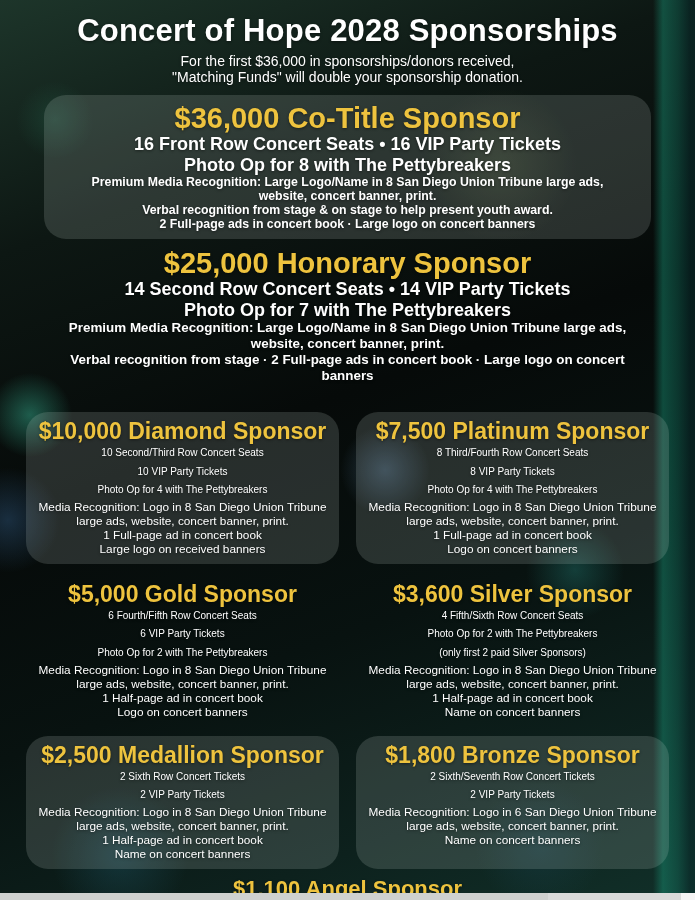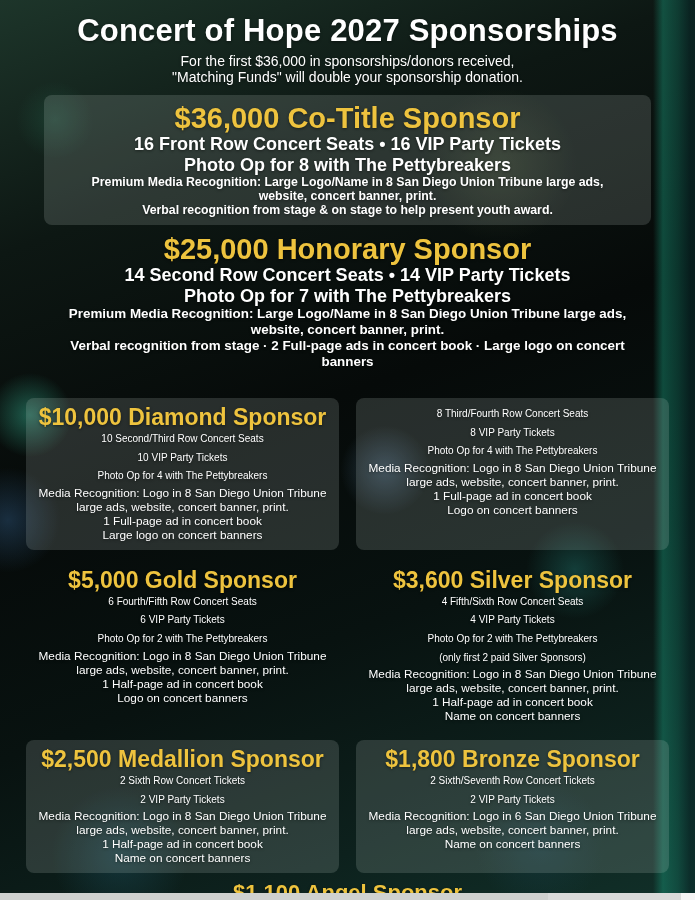--- a/index.html
+++ b/index.html
@@ -23,21 +23,21 @@
       linear-gradient(160deg, #1d352a 0%, #0d1713 22%, #060a09 45%, #081210 66%, #0d211d 85%, #113029 100%);
   }
   .content{position:relative;z-index:1;padding-top:14px;color:#fff;text-align:center;
     text-shadow:0 1px 3px rgba(0,0,0,0.45);}
   .page-title{
     font-size:31px;line-height:34px;font-weight:bold;letter-spacing:0.2px;margin:0 20px;
   }
   .subtitle{font-size:14px;line-height:16px;margin-top:5px;text-align:center;}
   .boxed{
     background:rgba(205,222,214,0.17);
-    border-radius:8px;
+    border-radius:22px;
   }
   .tier{text-align:center;}
   .tier-co{margin:10px 44px 0;padding:7px 22px 8px;}
   .tier-hon{margin:8px 30px 12px;padding:0 6px;}
   .title-lg{color:#eec33e;font-weight:bold;font-size:29px;line-height:32px;margin:0;}
   .bold-lg{font-weight:bold;font-size:18px;line-height:20.5px;}
   .small-co{font-size:12.3px;line-height:14px;font-weight:bold;}
   .small-hon{font-size:13.4px;line-height:16px;font-weight:bold;margin:0 10px;}
   .grid{display:grid;grid-template-columns:1fr 1fr;column-gap:17px;padding:0 26px;}
   .grid-row1{margin-top:28px;}
@@ -55,53 +55,55 @@
   .hscroll-thumb{position:absolute;left:0;top:0;height:7px;width:548px;background:#cfd1cf;}
   .scroll-corner{position:absolute;right:0;top:0;height:7px;width:14px;background:#f4f4f4;}
 </style>
 </head>
 <body>
 
 <div class="bg"></div>
 
 <div class="content">
 
-  <h1 class="page-title">Concert of Hope 2027 Sponsorships</h1>
+  <h1 class="page-title">Concert of Hope 2028 Sponsorships</h1>
   <div class="subtitle">
     <div>For the first $36,000 in sponsorships/donors received,</div>
     <div>"Matching Funds" will double your sponsorship donation.</div>
   </div>
 
   <section class="tier tier-co boxed">
     <h2 class="title-lg">$36,000 Co-Title Sponsor</h2>
     <div class="bold-lg">16 Front Row Concert Seats • 16 VIP Party Tickets</div>
     <div class="bold-lg">Photo Op for 8 with The Pettybreakers</div>
     <div class="small-co">Premium Media Recognition: Large Logo/Name in 8 San Diego Union Tribune large ads, website, concert banner, print.</div>
     <div class="small-co">Verbal recognition from stage &amp; on stage to help present youth award.</div>
+    <div class="small-co">2 Full-page ads in concert book · Large logo on concert banners</div>
   </section>
 
   <section class="tier tier-hon">
     <h2 class="title-lg">$25,000 Honorary Sponsor</h2>
     <div class="bold-lg">14 Second Row Concert Seats • 14 VIP Party Tickets</div>
     <div class="bold-lg">Photo Op for 7 with The Pettybreakers</div>
     <div class="small-hon">Premium Media Recognition: Large Logo/Name in 8 San Diego Union Tribune large ads, website, concert banner, print.</div>
     <div class="small-hon">Verbal recognition from stage · 2 Full-page ads in concert book · Large logo on concert banners</div>
   </section>
 
   <div class="grid grid-row1">
     <section class="tier cell boxed">
       <h2 class="title-md">$10,000 Diamond Sponsor</h2>
       <div class="bold-md">10 Second/Third Row Concert Seats</div>
       <div class="bold-md">10 VIP Party Tickets</div>
       <div class="bold-md">Photo Op for 4 with The Pettybreakers</div>
       <div class="small-md">Media Recognition: Logo in 8 San Diego Union Tribune large ads, website, concert banner, print.</div>
       <div class="small-md">1 Full-page ad in concert book</div>
-      <div class="small-md">Large logo on concert banners</div>
+      <div class="small-md">Large logo on received banners</div>
     </section>
     <section class="tier cell boxed">
+      <h2 class="title-md">$7,500 Platinum Sponsor</h2>
       <div class="bold-md">8 Third/Fourth Row Concert Seats</div>
       <div class="bold-md">8 VIP Party Tickets</div>
       <div class="bold-md">Photo Op for 4 with The Pettybreakers</div>
       <div class="small-md">Media Recognition: Logo in 8 San Diego Union Tribune large ads, website, concert banner, print.</div>
       <div class="small-md">1 Full-page ad in concert book</div>
       <div class="small-md">Logo on concert banners</div>
     </section>
   </div>
 
   <div class="grid grid-row2">
@@ -110,21 +112,20 @@
       <div class="bold-md">6 Fourth/Fifth Row Concert Seats</div>
       <div class="bold-md">6 VIP Party Tickets</div>
       <div class="bold-md">Photo Op for 2 with The Pettybreakers</div>
       <div class="small-md">Media Recognition: Logo in 8 San Diego Union Tribune large ads, website, concert banner, print.</div>
       <div class="small-md">1 Half-page ad in concert book</div>
       <div class="small-md">Logo on concert banners</div>
     </section>
     <section class="tier cell">
       <h2 class="title-md">$3,600 Silver Sponsor</h2>
       <div class="bold-md">4 Fifth/Sixth Row Concert Seats</div>
-      <div class="bold-md">4 VIP Party Tickets</div>
       <div class="bold-md">Photo Op for 2 with The Pettybreakers</div>
       <div class="bold-md">(only first 2 paid Silver Sponsors)</div>
       <div class="small-md">Media Recognition: Logo in 8 San Diego Union Tribune large ads, website, concert banner, print.</div>
       <div class="small-md">1 Half-page ad in concert book</div>
       <div class="small-md">Name on concert banners</div>
     </section>
   </div>
 
   <div class="grid grid-row3">
     <section class="tier cell boxed">

